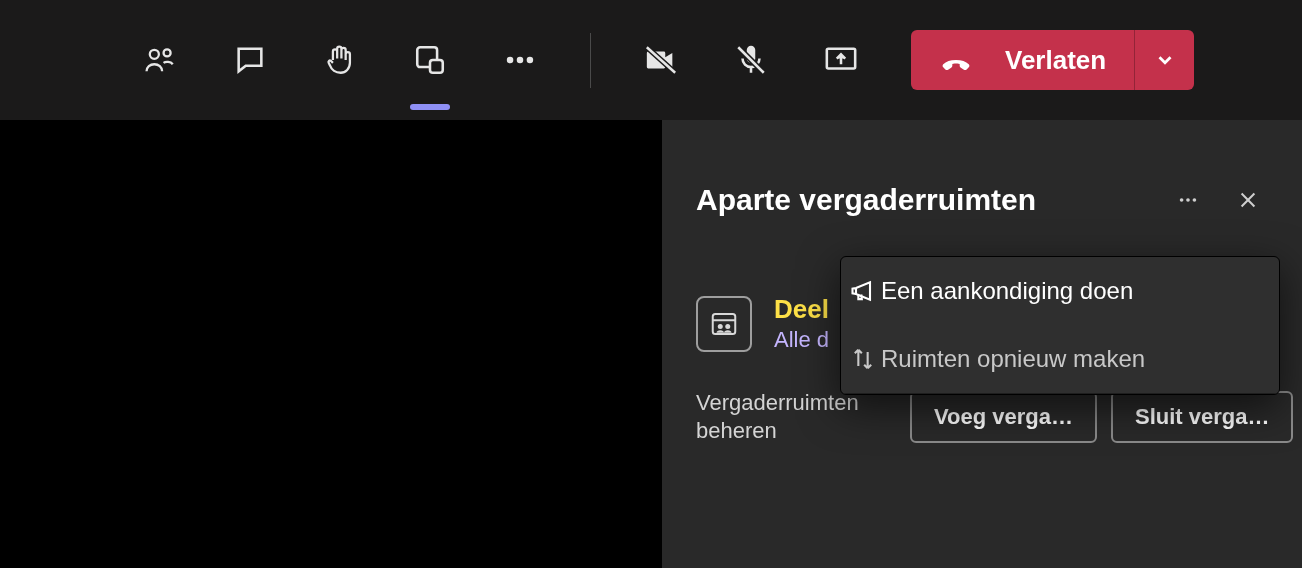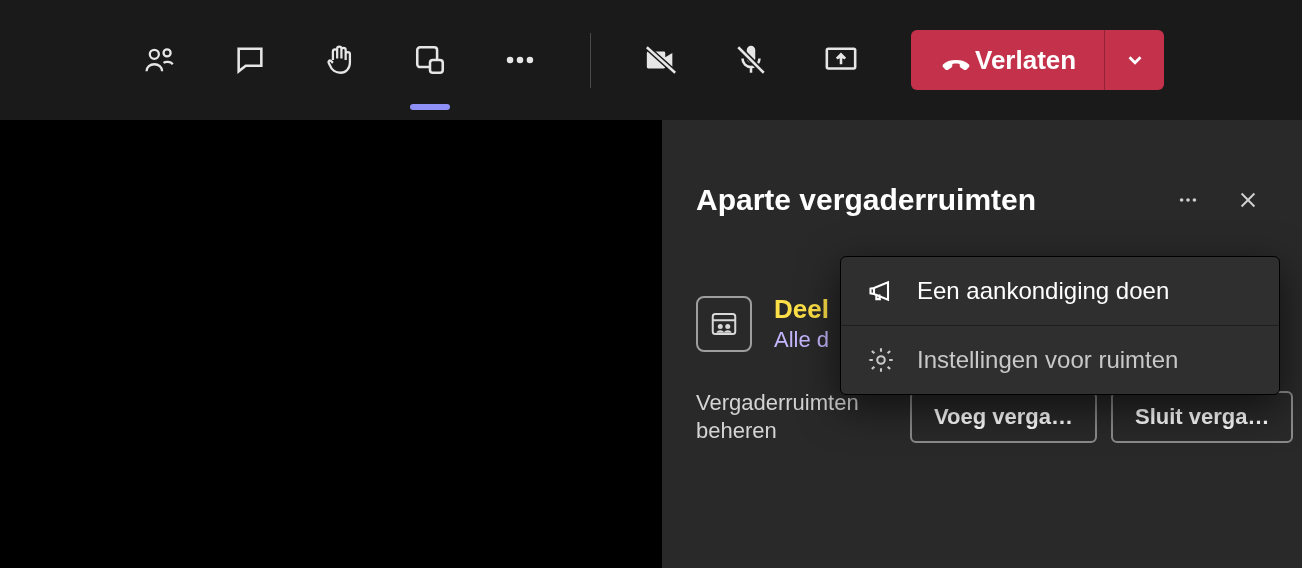--- a/index.html
+++ b/index.html
@@ -59,21 +59,21 @@
   .leave-wrap {
     display: flex;
     margin-left: 40px;
   }
   .leave-btn {
     background: #c4314b;
     color: #fff;
     height: 60px;
     display: flex;
     align-items: center;
-    gap: 2px;
+    gap: 32px;
     padding: 0 28px;
     font-size: 26px;
     font-weight: 600;
     border-top-left-radius: 6px;
     border-bottom-left-radius: 6px;
     cursor: pointer;
   }
   .leave-btn svg { width: 34px; height: 34px; }
   .leave-chevron {
     background: #c4314b;
@@ -184,22 +184,22 @@
     background: #2f2f2f;
     border-radius: 6px;
     box-shadow: 0 12px 40px rgba(0,0,0,0.6);
     overflow: hidden;
     z-index: 10;
     border: 1px solid #000;
   }
   .menu-item {
     display: flex;
     align-items: center;
-    gap: 22px;
-    padding: 20px 26px;
+    gap: 4px;
+    padding: 20px 8px;
     font-size: 24px;
     color: #c8c8c8;
     cursor: pointer;
   }
   .menu-item.enabled { color: #fff; }
   .menu-sep { height: 1px; background: #1e1e1e; }
   .menu-item svg { width: 28px; height: 28px; flex-shrink: 0; }
 
 </style>
 </head>
@@ -330,21 +330,20 @@
 </div>
 
 <div class="menu">
   <div class="menu-item enabled">
     <svg viewBox="0 0 24 24" fill="none" stroke="currentColor" stroke-width="1.8">
       <path d="M3 10v4l3 .5V9.5L3 10zM6 9.5l12-5v15l-12-5"></path>
       <path d="M8 15v4h3l-.5-4"></path>
     </svg>
     <span>Een aankondiging doen</span>
   </div>
-  <div class="menu-sep"></div>
   <div class="menu-item">
     <svg viewBox="0 0 24 24" fill="none" stroke="currentColor" stroke-width="1.8">
-      <circle cx="12" cy="12" r="3.2"></circle>
-      <path d="M12 2v3M12 19v3M4.2 4.2l2.1 2.1M17.7 17.7l2.1 2.1M2 12h3M19 12h3M4.2 19.8l2.1-2.1M17.7 6.3l2.1-2.1"></path>
+      <path d="M8 4v14M8 4L5 7M8 4l3 3M16 20V6M16 20l3-3M16 20l-3-3"></path>
     </svg>
-    <span>Instellingen voor ruimten</span>
-  </div>
+    <span>Ruimten opnieuw maken</span>
+  </div>
+  <div class="menu-sep"></div>
 </div>
 
 </body></html>

